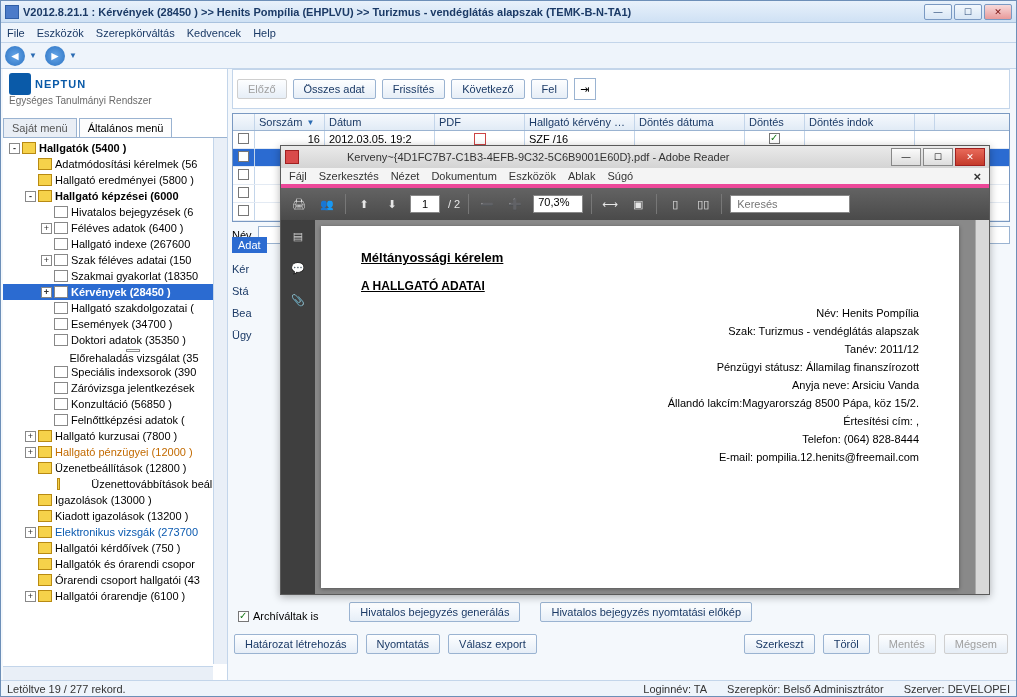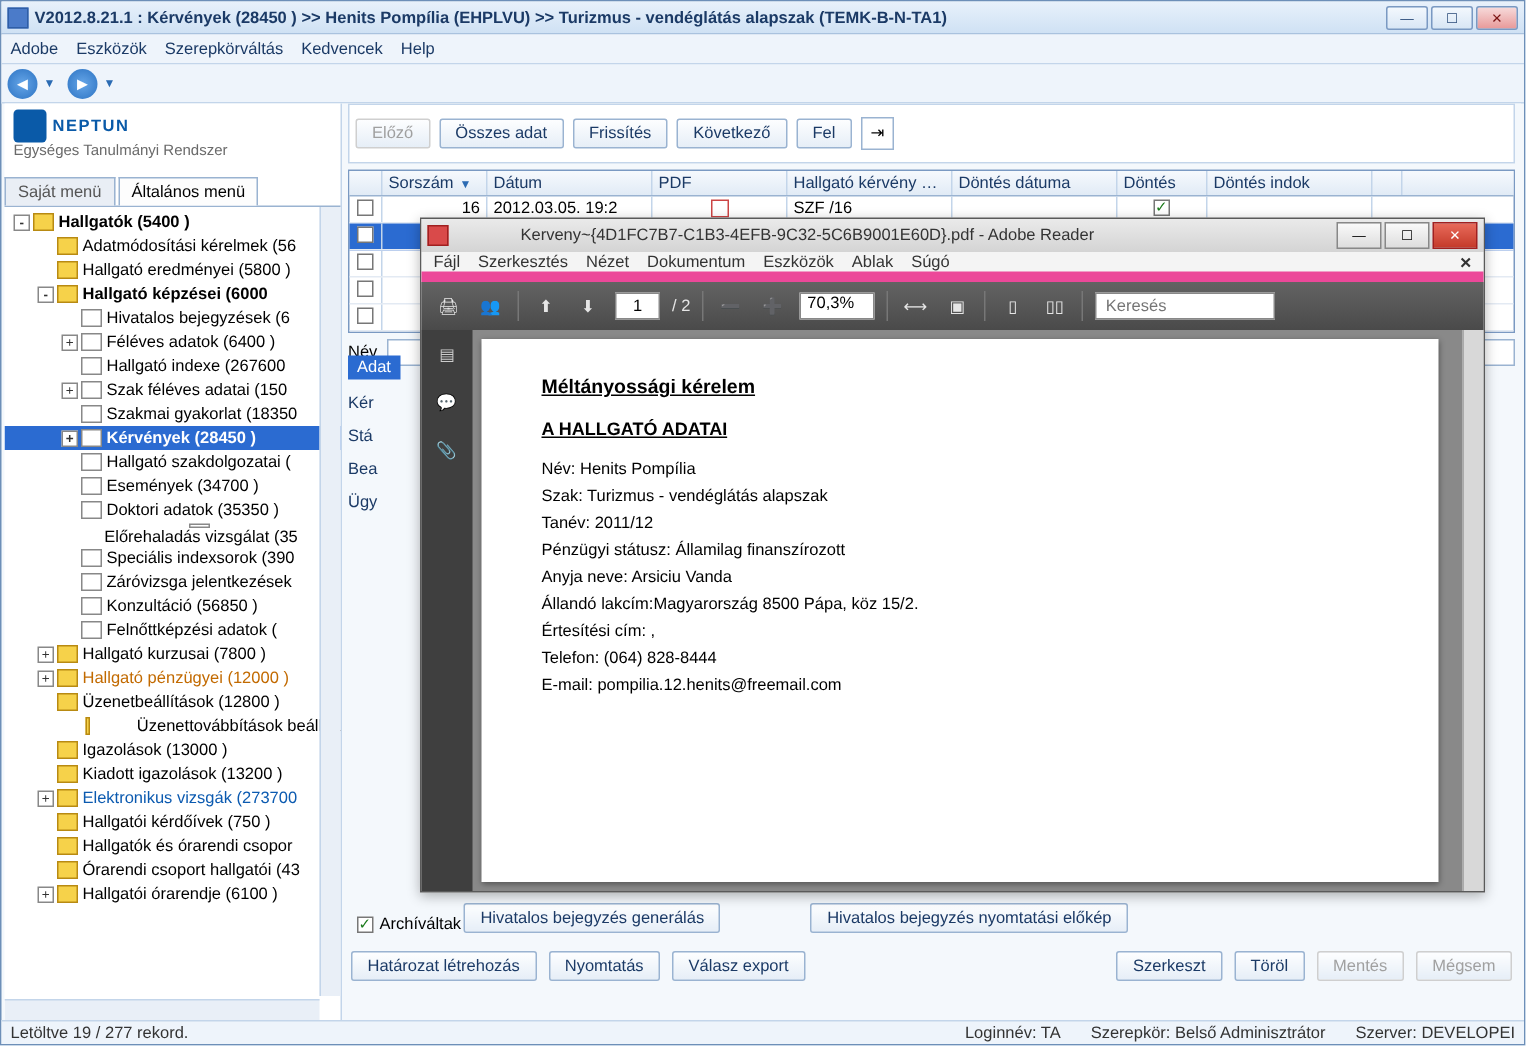--- a/index.html
+++ b/index.html
@@ -57,66 +57,66 @@
   .pdf-ico { display: inline-block; width: 12px; height: 12px; background: #fff; border: 1px solid #c44; }
   .chk { display: inline-block; width: 11px; height: 11px; border: 1px solid #777; background: #fff; position: relative; }
   .chk.on::after { content: "✓"; position: absolute; top: -2px; left: 0; font-size: 10px; color: #1a7a1a; }
   .grid-row.sel .chk.on::after { color: #fff; }
   .namefield { margin: 2px 4px; display: flex; align-items: center; gap: 6px; }
   .namefield input { flex: 1; border: 1px solid #9ab3d1; padding: 2px 4px; }
   .detail-labels { position: absolute; left: 4px; top: 168px; display: flex; flex-direction: column; gap: 10px; color: #1b3a66; }
   .detail-tab { background: #2b6bd1; color: #fff; padding: 2px 6px; }
   .bottombar { position: absolute; left: 2px; right: 2px; bottom: 22px; display: flex; gap: 8px; align-items: center; padding: 4px; }
   .bottombar .spacer { flex: 1; }
-  .midbar { position: absolute; left: 2px; right: 2px; bottom: 54px; display: flex; gap: 60px; align-items: center; padding: 4px 260px 4px 4px; }
+  .midbar { position: absolute; left: 2px; right: 2px; bottom: 54px; display: flex; gap: 20px; align-items: center; padding: 4px 260px 4px 4px; }
   .chkrow { display: flex; align-items: center; gap: 4px; padding: 0 6px; position: absolute; bottom: 58px; left: 4px; }
   .statusbar { position: absolute; left: 0; right: 0; bottom: 0; height: 16px; background: #eef4fb; border-top: 1px solid #c3d5ea; display: flex; align-items: center; padding: 0 6px; color: #333; gap: 20px; }
 
   
   .pdfwin { left: 280px; top: 145px; width: 710px; height: 450px; background: #f1f1f1; border: 1px solid #5a5a5a; box-shadow: 0 2px 8px rgba(0,0,0,.3); z-index: 100; }
   .pdf-title { height: 22px; background: linear-gradient(#eaeaea,#d4d4d4); display: flex; align-items: center; padding: 0 4px; gap: 44px; }
   .pdf-title .ticon2 { width: 14px; height: 14px; background: #d94a4a; border: 1px solid #a02020; margin-right: 4px; }
   .pdf-title .t { flex: 1; color: #333; }
   .pdf-winctrls { display: flex; }
   .pdf-wbtn { width: 30px; height: 18px; border: 1px solid #888; background: linear-gradient(#fafafa,#ddd); margin-left: 2px; text-align: center; line-height: 16px; font-size: 9px; cursor: pointer; }
   .pdf-wbtn.close { background: linear-gradient(#e86a5a,#c43a2a); color: #fff; border-color: #a02020; }
-  .pdf-menu { height: 20px; display: flex; align-items: center; gap: 12px; padding: 0 8px; background: #f4f4f4; border-bottom: 7px solid #ec4899; }
+  .pdf-menu { height: 20px; display: flex; align-items: center; gap: 12px; padding: 0 8px; background: #f4f4f4; border-bottom: 4px solid #ec4899; }
   .pdf-menu span { cursor: pointer; color: #333; }
   .pdf-menu .closex { margin-left: auto; cursor: pointer; font-size: 13px; font-weight: bold; }
   .pdf-tools { height: 32px; background: linear-gradient(#636363,#4a4a4a); display: flex; align-items: center; padding: 0 8px; gap: 8px; color: #e6e6e6; }
   .pdf-tools .ico { width: 20px; height: 20px; display: flex; align-items: center; justify-content: center; cursor: pointer; border-radius: 2px; }
   .pdf-tools .sep { width: 1px; height: 20px; background: #777; }
   .pdf-tools .pagebox { width: 30px; height: 18px; background: #fff; color: #000; border: 1px solid #888; text-align: center; }
   .pdf-tools .zoom { background: #fff; color: #000; border: 1px solid #888; height: 18px; padding: 0 4px; min-width: 50px; }
   .pdf-tools .search { background: #fff; color: #999; border: 1px solid #888; height: 18px; padding: 0 6px; flex: 1; max-width: 120px; }
   .pdf-body { position: absolute; left: 0; right: 0; top: 74px; bottom: 0; display: flex; background: #898989; }
   .pdf-side { width: 34px; background: #3f3f3f; display: flex; flex-direction: column; align-items: center; gap: 14px; padding-top: 10px; }
   .pdf-side .sico { width: 18px; height: 18px; color: #ccc; text-align: center; cursor: pointer; }
   .pdf-page { flex: 1; background: #fff; margin: 6px 16px 6px 6px; box-shadow: 0 1px 4px rgba(0,0,0,.4); padding: 16px 40px; overflow: auto; font-family: Verdana, sans-serif; }
   .pdf-page h3 { font-size: 13px; text-decoration: underline; margin: 8px 0 14px; }
   .pdf-page h4 { font-size: 12px; text-decoration: underline; margin: 0 0 14px; }
-  .pdf-page p { font-size: 11px; margin: 6px 0; }
+  .pdf-page p { font-size: 11px; margin: 6px 0; text-align: right; }
   .pdf-page .note { font-size: 10px; margin-top: 18px; }
   .pdf-scroll { width: 14px; background: #d8d8d8; border-left: 1px solid #aaa; }
 </style>
 </head>
 <body>
 
 <div class="window outer">
   <div class="titlebar">
     <span class="title-icon"></span>
     <span class="title-text">V2012.8.21.1 : Kérvények (28450  )  &gt;&gt; Henits Pompília (EHPLVU) &gt;&gt; Turizmus - vendéglátás alapszak (TEMK-B-N-TA1)</span>
     <div class="winctrl">
       <div class="winbtn">—</div>
       <div class="winbtn">☐</div>
       <div class="winbtn close">✕</div>
     </div>
   </div>
   <div class="menubar">
-    <span>Adobe</span>
+    <span>File</span>
     <span>Eszközök</span>
     <span>Szerepkörváltás</span>
     <span>Kedvencek</span>
     <span>Help</span>
   </div>
   <div class="toolbar">
     <div class="navarrow">◄</div>
     <span class="dropdown-caret">▼</span>
     <div class="navarrow">►</div>
     <span class="dropdown-caret">▼</span>

